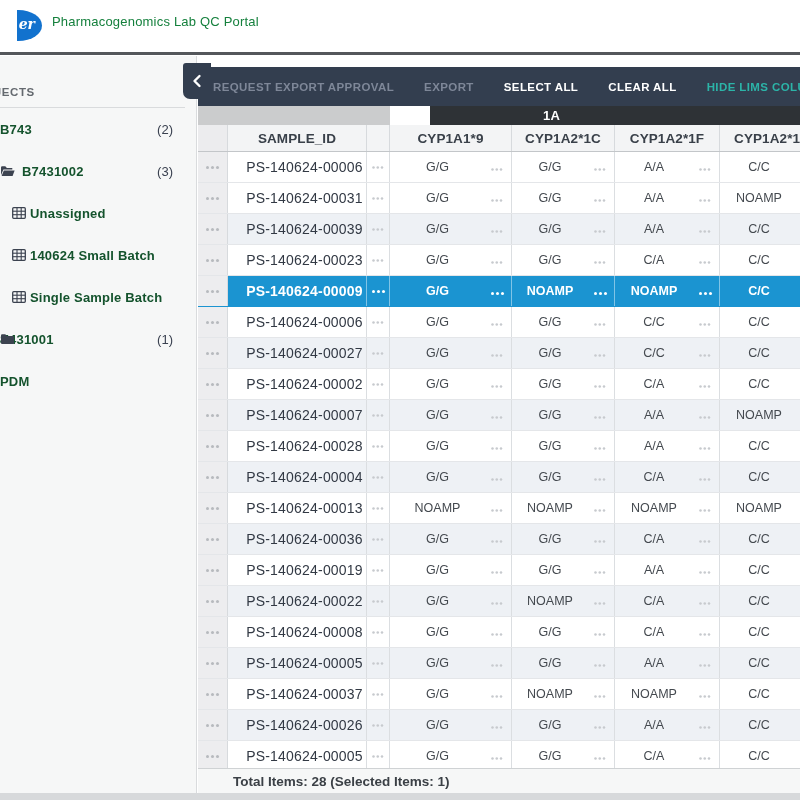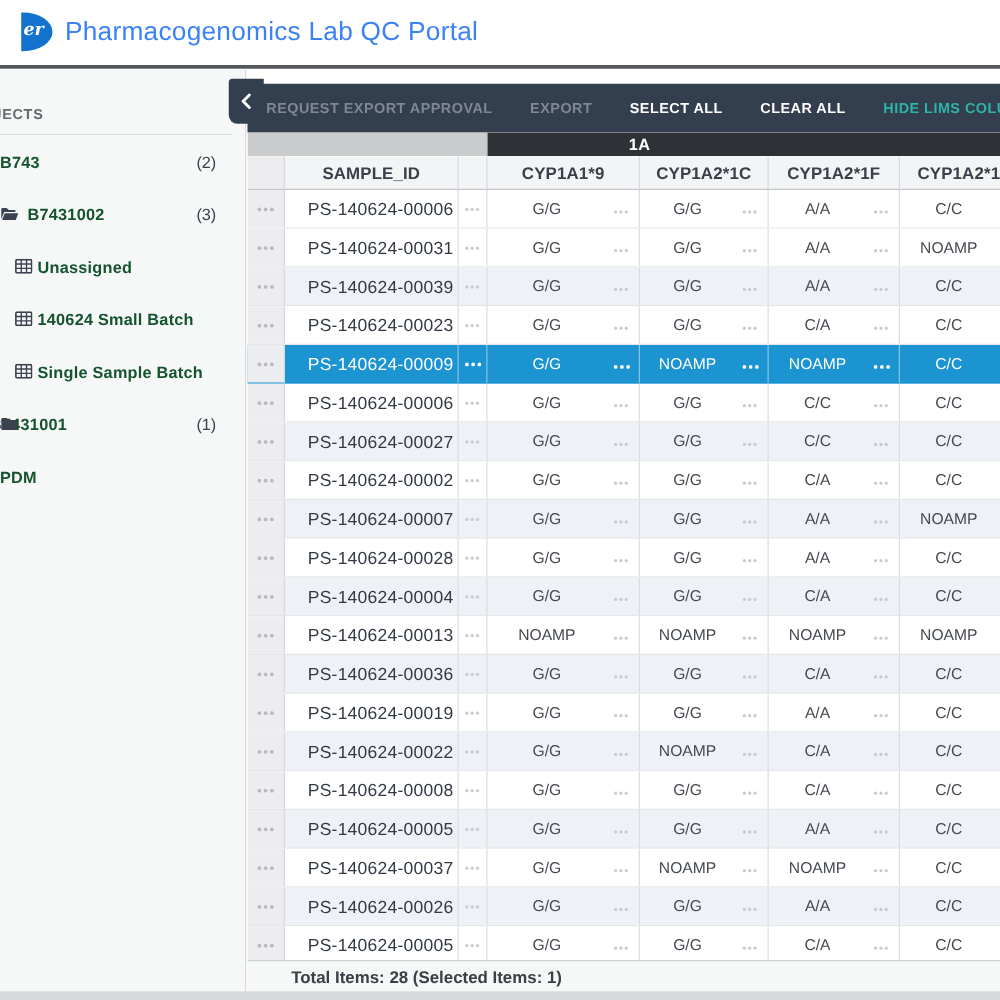--- a/index.html
+++ b/index.html
@@ -6,21 +6,21 @@
   html,body { width:800px; height:800px; overflow:hidden; }
   body { font-family:"Liberation Sans","DejaVu Sans",sans-serif; background:#fff; }
   .app { position:relative; width:800px; height:800px; overflow:hidden; background:#fff; }
 
   
   .topbar { position:absolute; left:17px; top:0; width:800px; height:52px; background:#fff; overflow:hidden;border-radius:10px; }
   .logo-oval { position:absolute; left:-22px; top:10px; width:47px; height:31px; background:#1272ce;
                border-radius:50%; color:#fff; font-family:"DejaVu Serif","Liberation Serif",serif;
                font-style:italic; font-weight:bold; font-size:14px; text-align:right;
                line-height:29px; padding-right:7px; }
-  .app-title { position:absolute; left:35px; top:14px; font-size:21px; color:#3b82f6; letter-spacing:.2px; }
+  .app-title { position:absolute; left:35px; top:14px; font-size:13px; color:#15803d; letter-spacing:.2px; }
   .topbar-rule { position:absolute; left:0; top:52px; width:800px; height:3px; background:#54575b; }
 
   
   .sidebar { position:absolute; left:0; top:56px; width:197px; height:737px; background:#f6f7f7;
              border-right:1px solid #d9dbdd; overflow:hidden; }
   .side-inner { position:relative; width:237px; margin-left:-40px; }
   .projects-header { padding:30px 0 0 8px; font-size:11.5px; font-weight:bold; color:#64696f; letter-spacing:.6px; }
   .side-divider { border-top:1px solid #d9dbdd; margin:9px 12px 0 16px; }
   .tree-row { position:relative; height:42px; display:flex; align-items:center; cursor:pointer; }
   .tree-label { font-size:13px; font-weight:bold; color:#14532d; letter-spacing:.2px; }
@@ -37,42 +37,42 @@
              display:flex; align-items:center; gap:30px; padding-left:15px; overflow:hidden; white-space:nowrap; }
   .tbtn { font-size:11.5px; font-weight:bold; letter-spacing:.4px; cursor:pointer; flex:0 0 auto; }
   .tbtn.disabled { color:#7e8798; }
   .tbtn.enabled  { color:#ffffff; }
   .tbtn.accent   { color:#2cb4a8; }
 
   
   .group-strip { position:absolute; left:198px; top:106px; width:602px; height:19px; display:flex; overflow:hidden; }
   .group-blank { width:192px; background:#cbcccd; }
   .group-dark  { flex:1; background:#2e3236; color:#fff; font-size:13px; font-weight:bold;
-                 line-height:19px; padding-left:113px; letter-spacing:.3px; }
+                 line-height:19px; padding-left:113px; letter-spacing:.3px;margin-left:40px; }
 
   
   .table-viewport { position:absolute; left:198px; top:125px; width:675px; height:643px; overflow:hidden; background:#fff; }
   .trow, .thead { display:grid; grid-template-columns:30px 139px 23px 122px 103px 105px 105px; width:627px; }
   .thead { height:27px; background:#f3f4f5; border-bottom:1px solid #c3c6c9; }
   .thead .cell { display:flex; align-items:center; justify-content:center; font-size:13.5px; font-weight:bold;
                  color:#394049; border-right:1px solid #d7dadd; letter-spacing:.1px; }
   .thead .cell.handle { background:#ececee; }
   .trow { height:31px; background:#fff; border-bottom:1px solid #e4e6e9; }
   .trow:nth-child(odd) { background:#eef1f5; }
   .trow:first-child { background:#fff; }
   .cell { display:flex; align-items:center; justify-content:center; border-right:1px solid #dbdee1; overflow:hidden; }
   .cell.handle { background:#ededef; border-right:1px solid #d7dadd; }
   .cell.sample { font-size:14px; color:#323944; letter-spacing:.2px;padding-left:15px; }
   .cell.geno { position:relative; font-size:12.5px; color:#44494f; padding-right:26px; }
   .cell.geno .dots-wrap { position:absolute; right:7px; top:50%; transform:translateY(-50%); }
   .dots { display:inline-block; width:3px; height:3px; border-radius:50%; background:currentColor;
           box-shadow:5px 0 0 currentColor,10px 0 0 currentColor; color:#b7babe; margin-right:10px; }
   .dots.dim { color:#c7cace; transform:scale(.85); }
   .trow.selected { background:#1b94d1 !important; border-bottom:1px solid #1b94d1; }
-  .trow.selected .cell { color:#fff; border-right:1px solid rgba(255,255,255,.45); font-weight:normal; }
+  .trow.selected .cell { color:#fff; border-right:1px solid rgba(255,255,255,.45); font-weight:bold; }
   .trow.selected .cell.handle { background:#ededef; border-right:1px solid #d7dadd; }
   .trow.selected .cell .dots { color:#b7babe; }
   .trow.selected .cell.geno .dots, .trow.selected .cell.mini .dots { color:#fff; transform:scale(1); }
 
   
   .grid-footer { position:absolute; left:198px; top:768px; width:602px; height:25px; background:#f6f7f7;
                  border-top:1px solid #cfd2d4; display:flex; align-items:center; padding-left:35px;
                  font-size:13.5px; font-weight:bold; color:#3b4046; }
   .bottom-strip { position:absolute; left:0; top:793px; width:800px; height:7px; background:#d7d9db; }
 </style>

